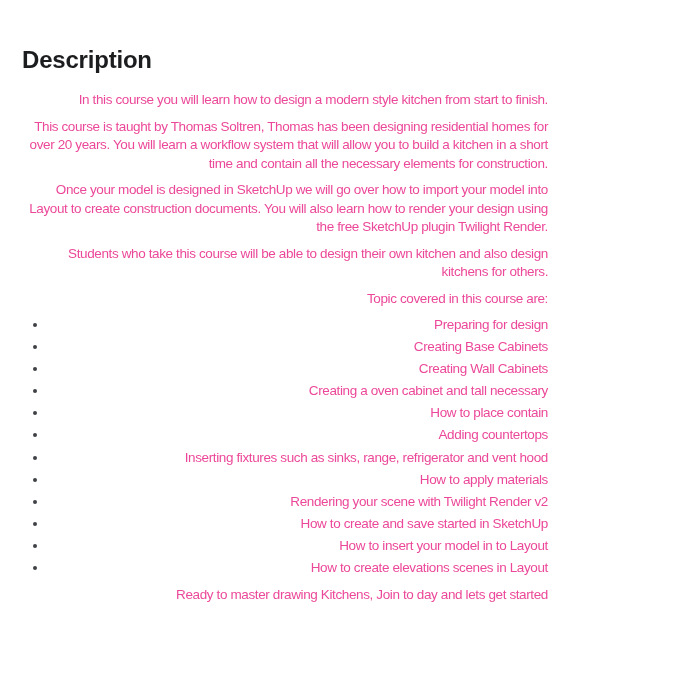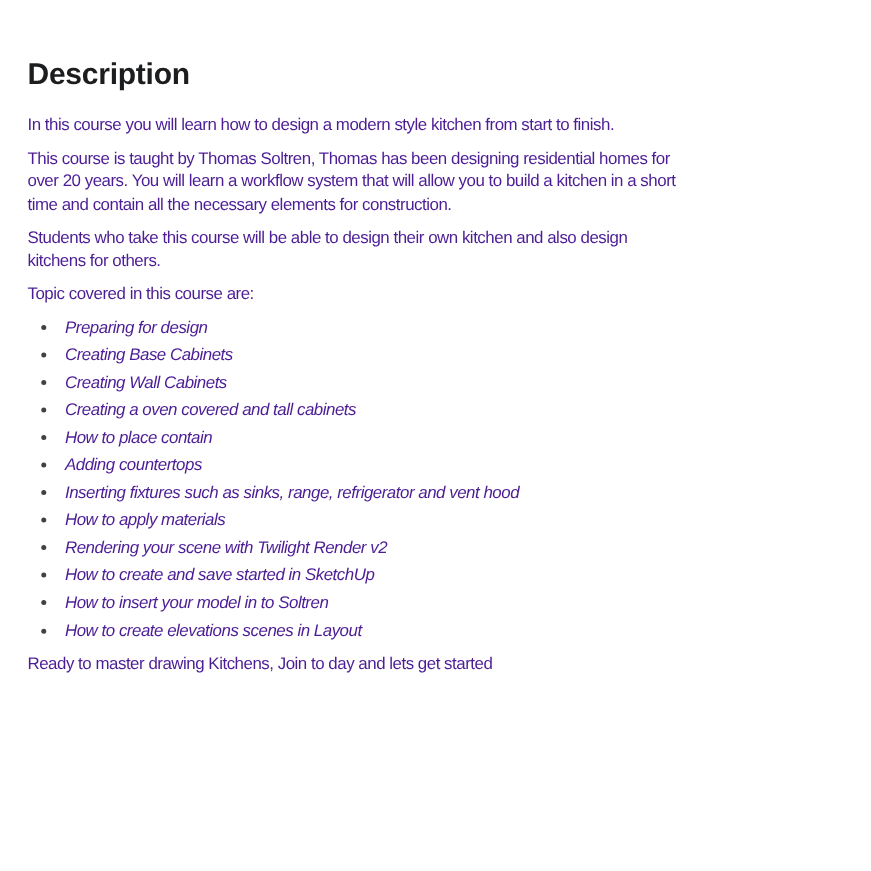--- a/index.html
+++ b/index.html
@@ -22,31 +22,31 @@
     font-size: 24px;
     line-height: 28px;
     font-weight: 700;
     color: #1c1d1f;
     letter-spacing: -0.2px;
     margin: 0 0 17px 0;
   }
   p.para, li.topic, p.closing {
     font-size: 13.5px;
     line-height: 18.5px;
-    color: #4c1d95;
+    color: #ec4899;
     letter-spacing: -0.38px;
+    text-align: right;
   }
   p.para, p.closing {
     margin: 8px 0;
   }
   ul.topics {
     list-style: none;
     margin: 8px 0;
     padding: 0 0 0 30px;
-    font-style: italic;
   }
   li.topic {
     position: relative;
     margin: 0 0 3.6px 0;
   }
   li.topic::before {
     content: "";
     position: absolute;
     left: -19px;
     top: 7px;
@@ -57,32 +57,33 @@
   }
 </style>
 </head>
 <body>
 
 <div class="section">
   <h2 class="section-title">Description</h2>
 
   <p class="para">In this course you will learn how to design a modern style kitchen from start to finish.</p>
   <p class="para">This course is taught by Thomas Soltren, Thomas has been designing residential homes for over 20 years. You will learn a workflow system that will allow you to build a kitchen in a short time and contain all the necessary elements for construction.</p>
+  <p class="para">Once your model is designed in SketchUp we will go over how to import your model into Layout to create construction documents. You will also learn how to render your design using the free SketchUp plugin Twilight Render.</p>
   <p class="para">Students who take this course will be able to design their own kitchen and also design kitchens for others.</p>
   <p class="para">Topic covered in this course are:</p>
 
   <ul class="topics">
     <li class="topic">Preparing for design</li>
     <li class="topic">Creating Base Cabinets</li>
     <li class="topic">Creating Wall Cabinets</li>
-    <li class="topic">Creating a oven covered and tall cabinets</li>
+    <li class="topic">Creating a oven cabinet and tall necessary</li>
     <li class="topic">How to place contain</li>
     <li class="topic">Adding countertops</li>
     <li class="topic">Inserting fixtures such as sinks, range, refrigerator and vent hood</li>
     <li class="topic">How to apply materials</li>
     <li class="topic">Rendering your scene with Twilight Render v2</li>
     <li class="topic">How to create and save started in SketchUp</li>
-    <li class="topic">How to insert your model in to Soltren</li>
+    <li class="topic">How to insert your model in to Layout</li>
     <li class="topic">How to create elevations scenes in Layout</li>
   </ul>
 
   <p class="closing">Ready to master drawing Kitchens, Join to day and lets get started</p>
 </div>
 
 </body></html>

